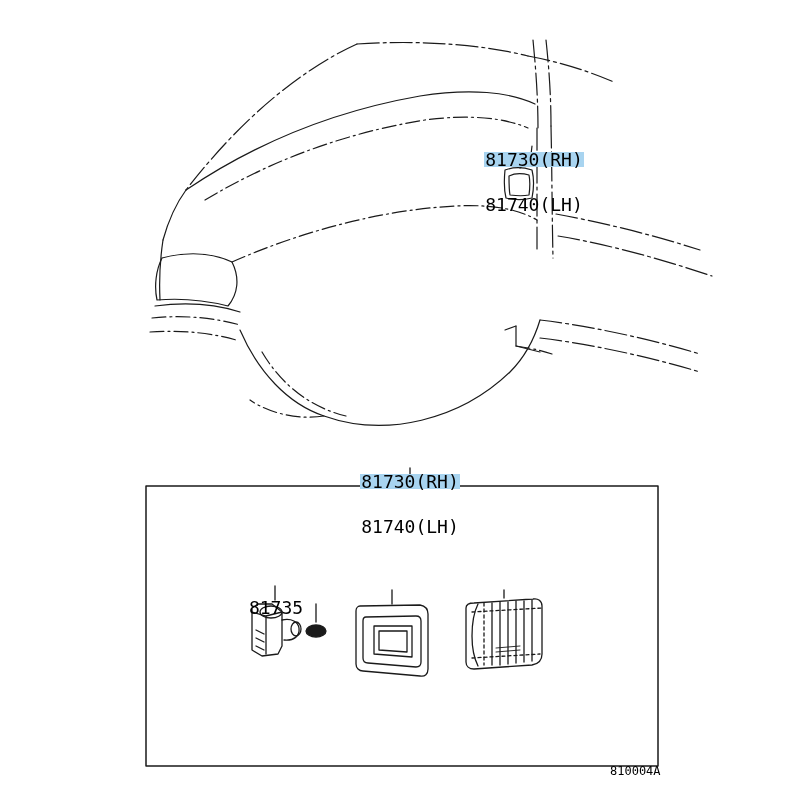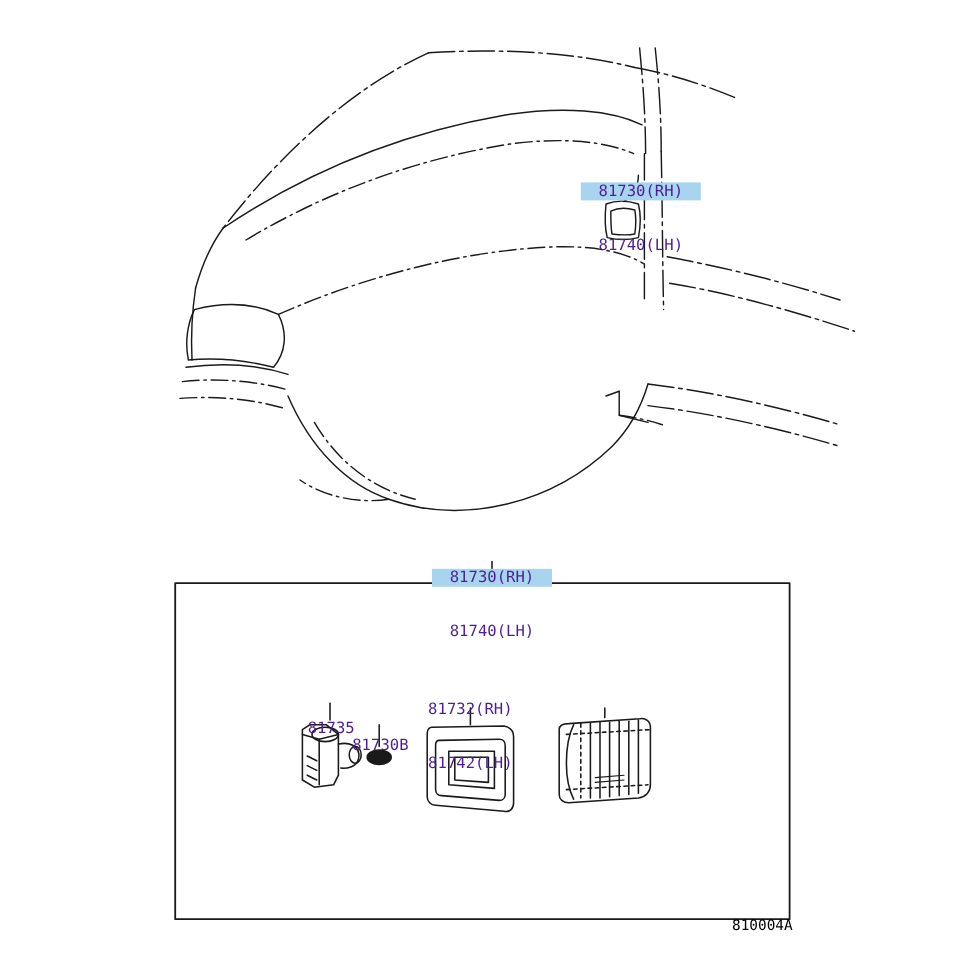--- a/index.html
+++ b/index.html
@@ -22,22 +22,22 @@
   }
   svg.layer {
     position: absolute;
     left: 0; top: 0;
     width: 800px;
     height: 800px;
   }
   .label {
     position: absolute;
     font-family: "DejaVu Sans Mono", monospace;
-    font-size: 13px;
-    color: #4c1d95;
+    font-size: 18px;
+    color: #000000;
     white-space: pre;
     line-height: 15px;
     letter-spacing: 0px;
   }
   .label-center {
     text-align: center;
   }
   .figcode {
     position: absolute;
     font-family: "DejaVu Sans Mono", monospace;
@@ -166,25 +166,18 @@
 
   <div class="label label-center" style="left:360px; top:444px; width:100px;">
     <div style="background:#a8d4f0;">81730(RH)</div>
     <div>81740(LH)</div>
   </div>
 
   <div class="label label-center" style="left:236px; top:570px; width:80px;">
     <div>81735</div>
   </div>
 
-  <div class="label label-center" style="left:274px; top:584px; width:86px;">
-    <div>81730B</div>
-  </div>
 
-  <div class="label label-center" style="left:342px; top:554px; width:100px;">
-    <div>81732(RH)</div>
-    <div>81742(LH)</div>
-  </div>
 
 
   <div class="figcode" style="left:610px; top:764px;">810004A</div>
 
 </div>
 
 </body></html>

